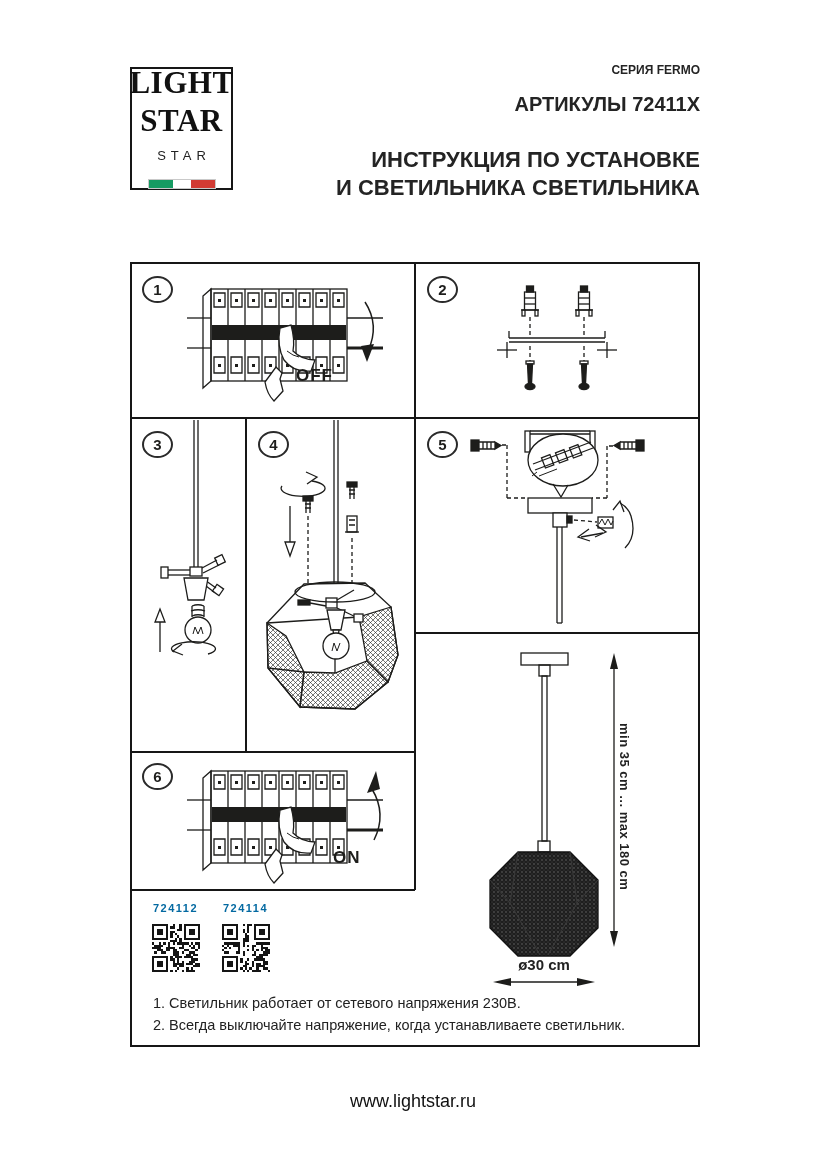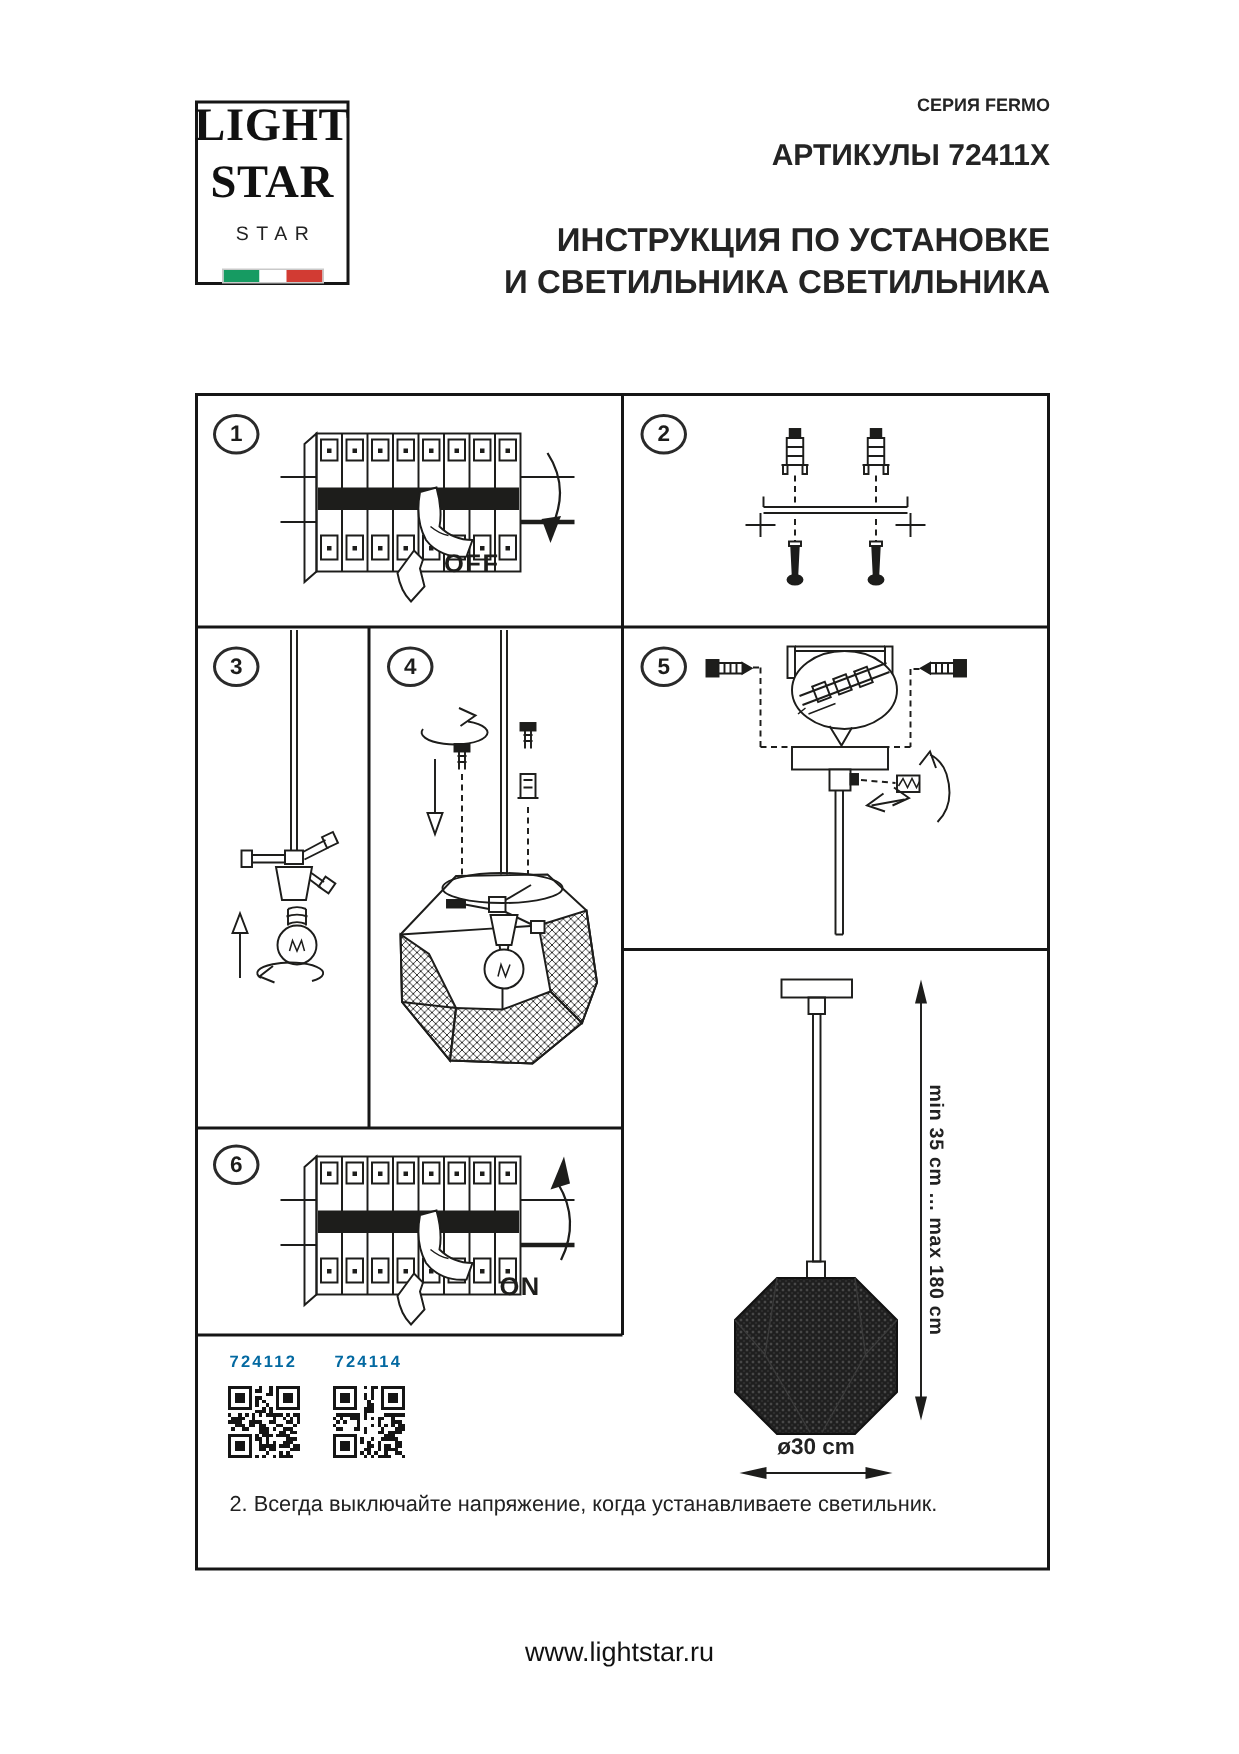--- a/index.html
+++ b/index.html
@@ -598,18 +598,19 @@
       <rect x="2" y="2" width="3" height="3" fill="#151515"></rect>
       <rect x="14" y="0" width="7" height="7" fill="#151515"></rect>
       <rect x="15" y="1" width="5" height="5" fill="#fff"></rect>
       <rect x="16" y="2" width="3" height="3" fill="#151515"></rect>
       <rect x="0" y="14" width="7" height="7" fill="#151515"></rect>
       <rect x="1" y="15" width="5" height="5" fill="#fff"></rect>
       <rect x="2" y="16" width="3" height="3" fill="#151515"></rect>
     </svg>
 
   <div class="notes">
+    <div>1. Светильник работает от сетевого напряжения 230В.</div>
     <div>2. Всегда выключайте напряжение, когда устанавливаете светильник.</div>
   </div>
 
   <div class="footer">www.lightstar.ru</div>
 
 </div>
 
 </body></html>

